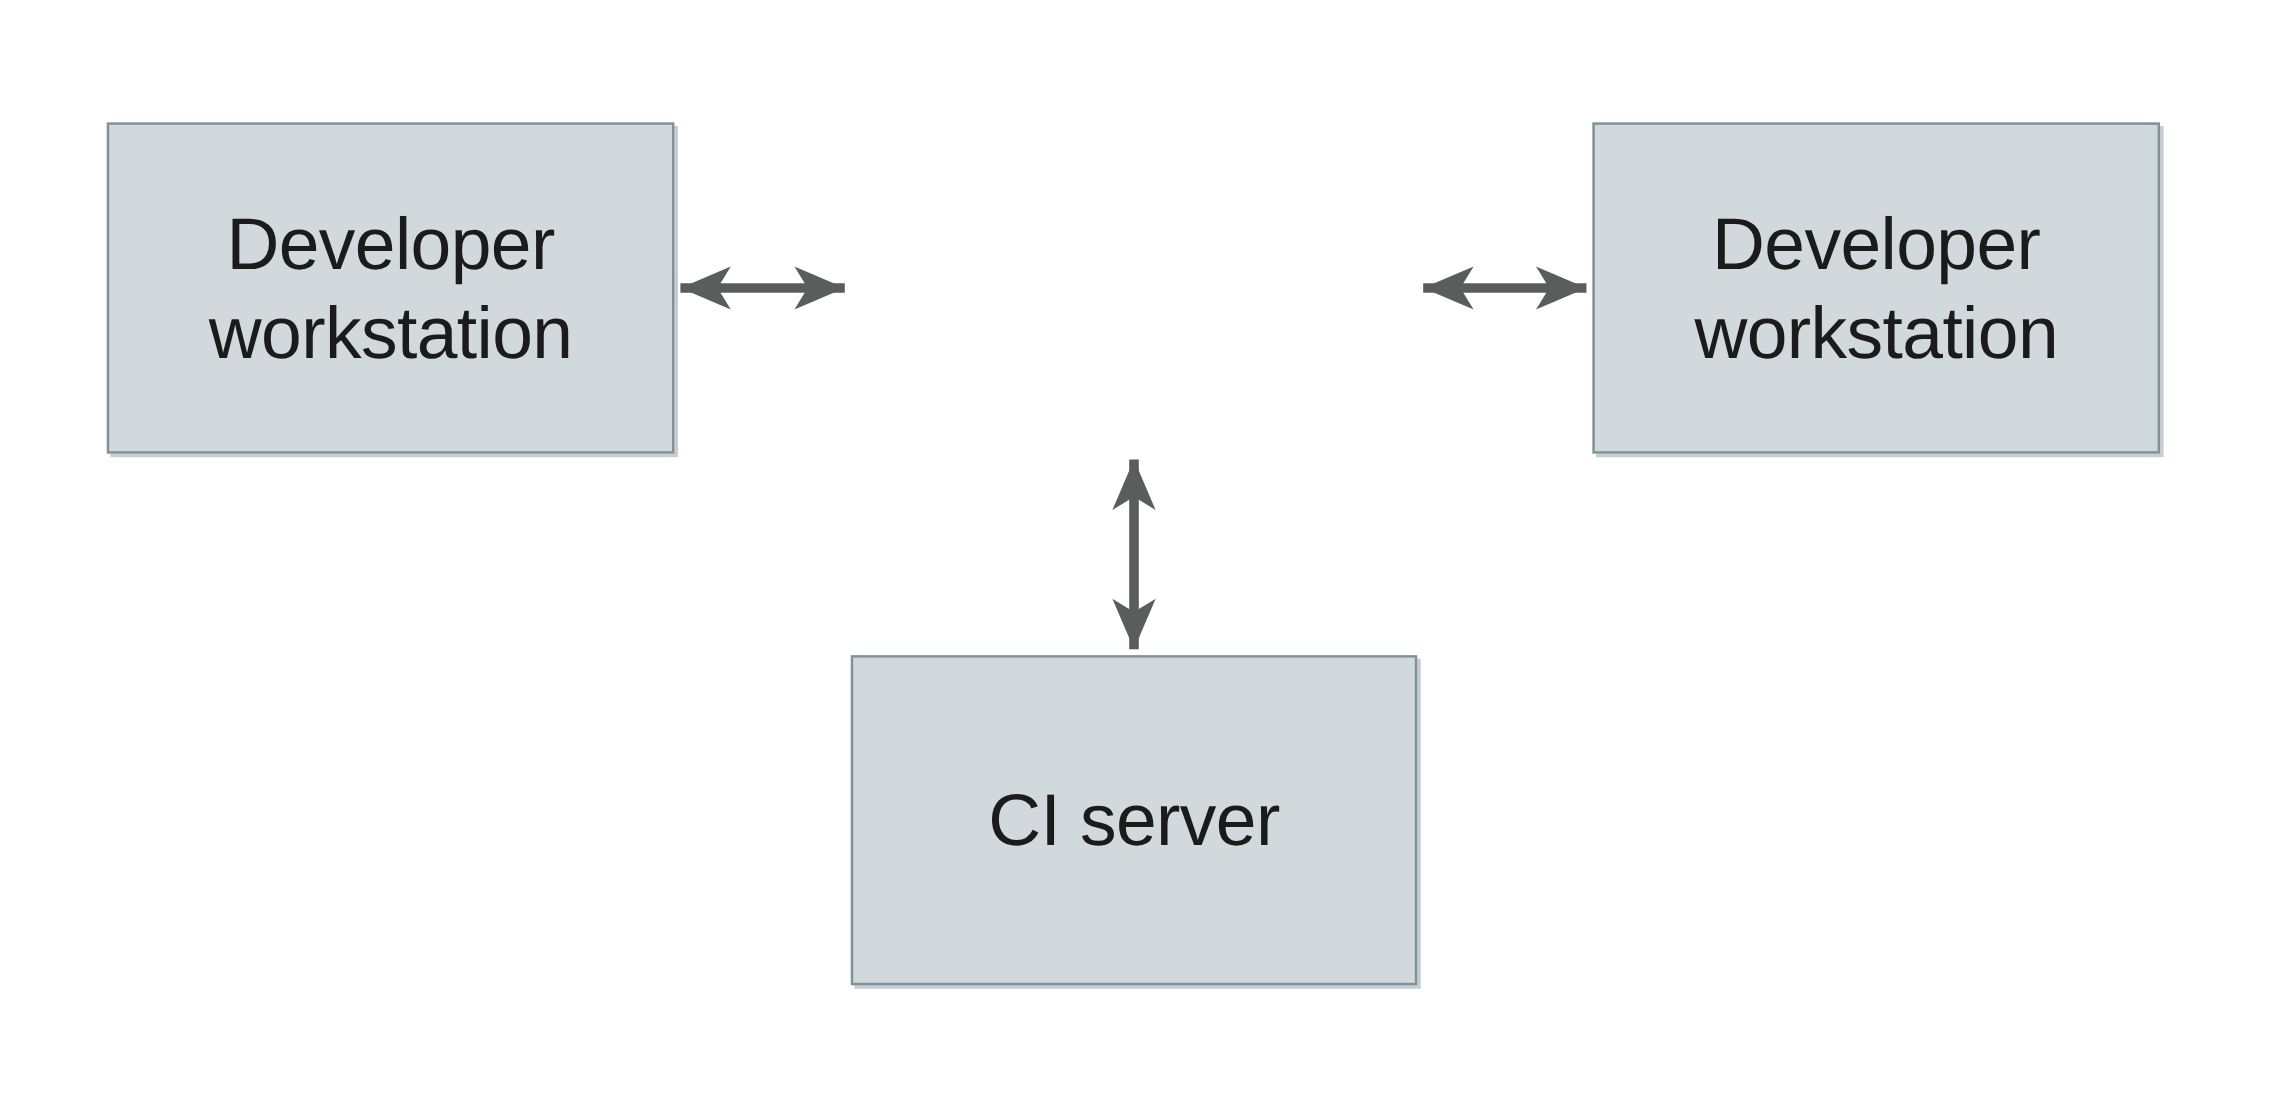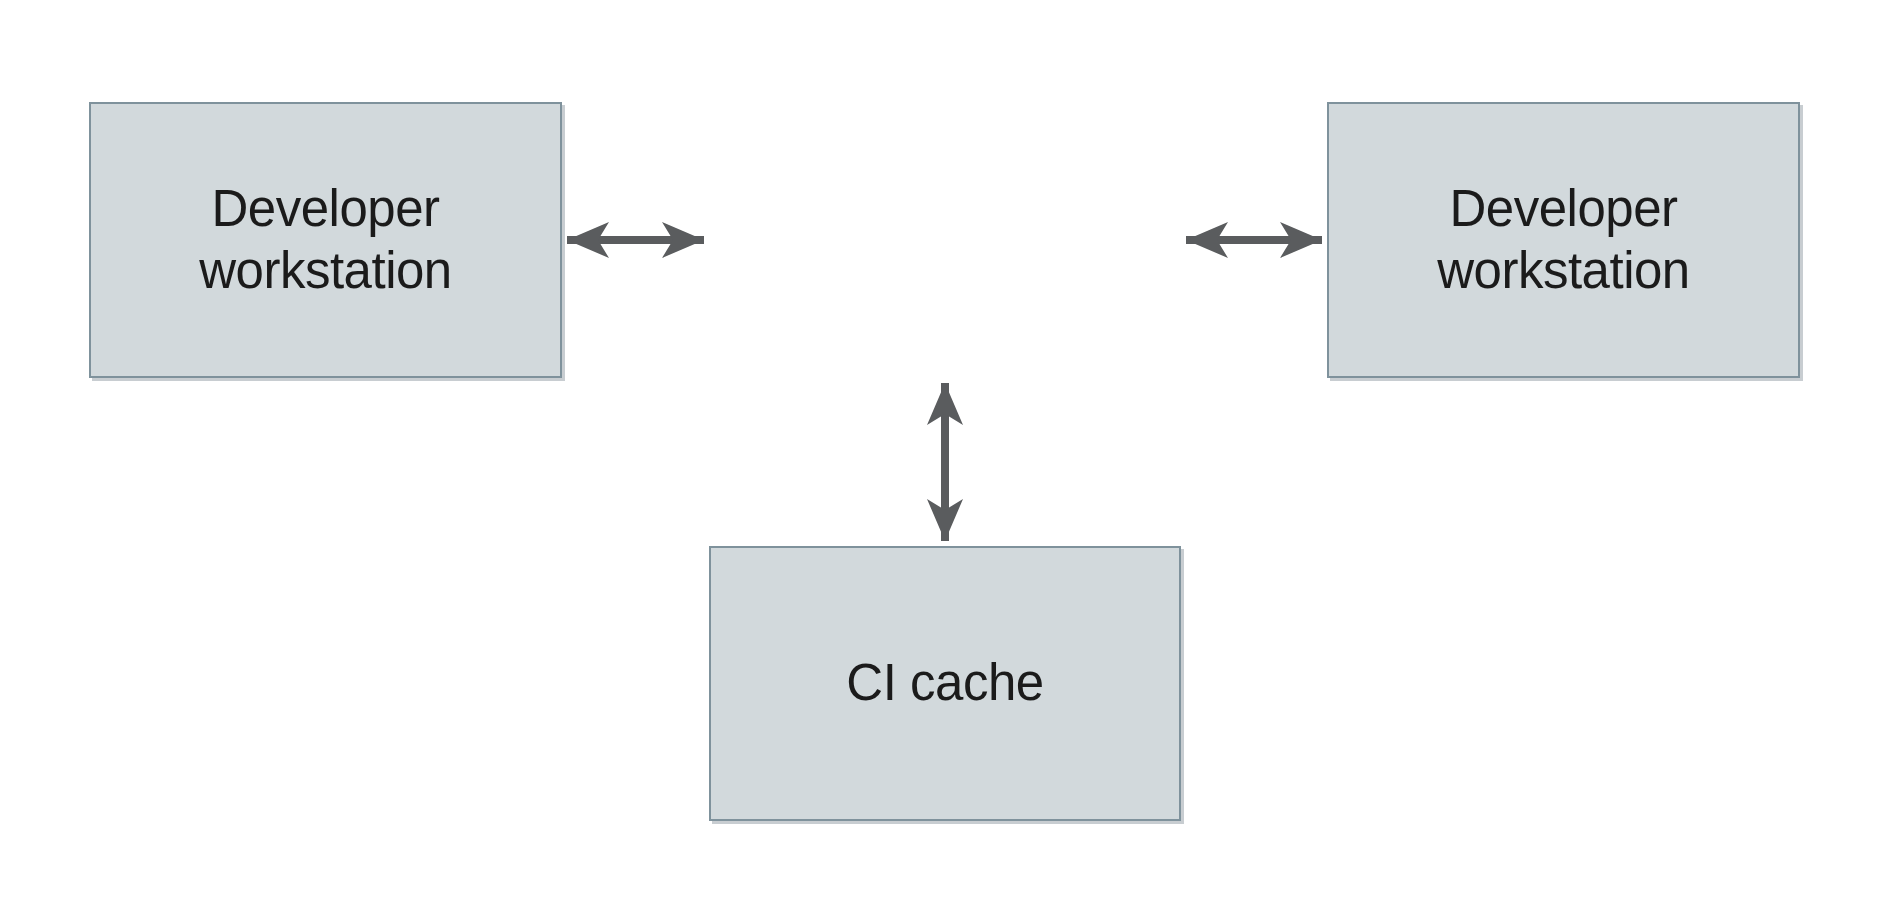--- a/index.html
+++ b/index.html
@@ -27,21 +27,21 @@
     position: absolute;
     box-sizing: border-box;
     background: #d2d9dc;
     border: 2px solid #7f929c;
     box-shadow: 3px 3px 0 rgba(96, 112, 122, 0.35);
     display: flex;
     align-items: center;
     justify-content: center;
     text-align: center;
     color: #1b1b1b;
-    font-size: 51px;
+    font-size: 61px;
     line-height: 1.22;
     letter-spacing: -0.5px;
   }
   .node .label {
     padding: 0 10px;
   }
   .node-dev-left   { left: 89px;   top: 102px; width: 473px; height: 276px; }
   .node-cache      { left: 709px;  top: 102px; width: 472px; height: 276px; }
   .node-dev-right  { left: 1327px; top: 102px; width: 473px; height: 276px; }
   .node-ci         { left: 709px;  top: 546px; width: 472px; height: 275px; }
@@ -65,16 +65,16 @@
   <div class="node node-dev-left">
     <span class="label">Developer workstation</span>
   </div>
 
 
   <div class="node node-dev-right">
     <span class="label">Developer workstation</span>
   </div>
 
   <div class="node node-ci">
-    <span class="label">CI cache</span>
+    <span class="label">CI server</span>
   </div>
 
 </div>
 
 </body></html>

